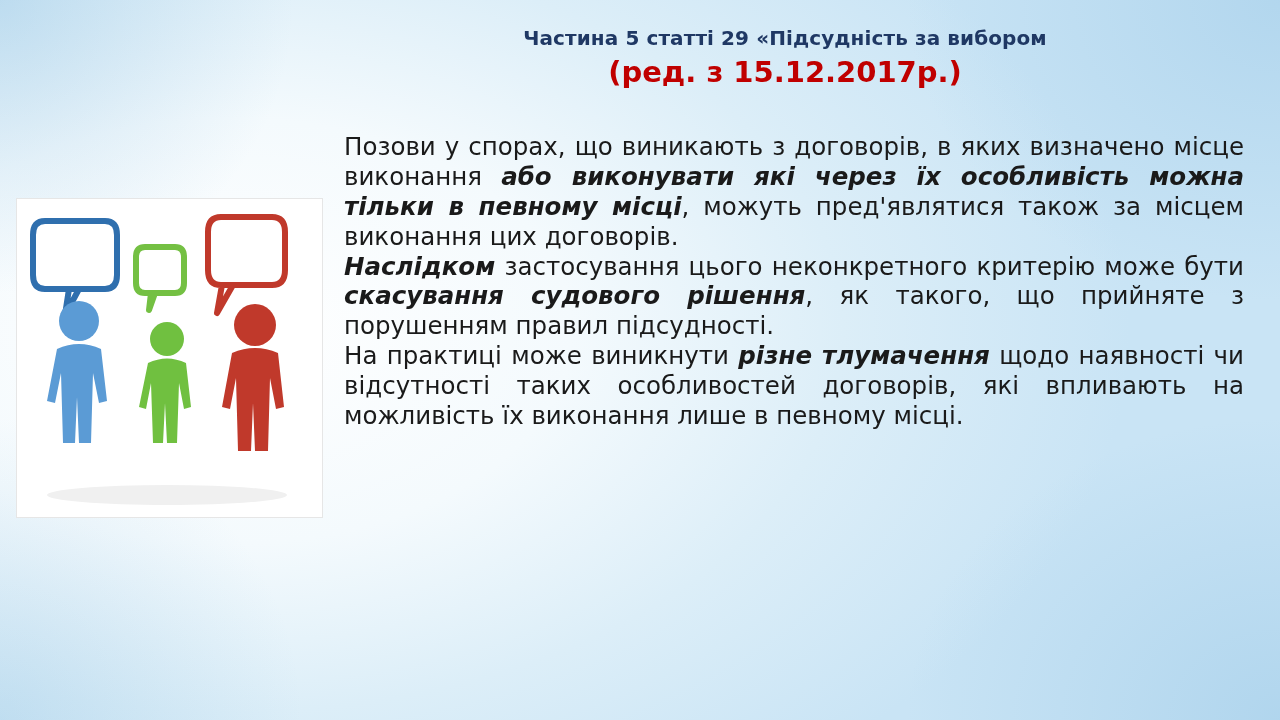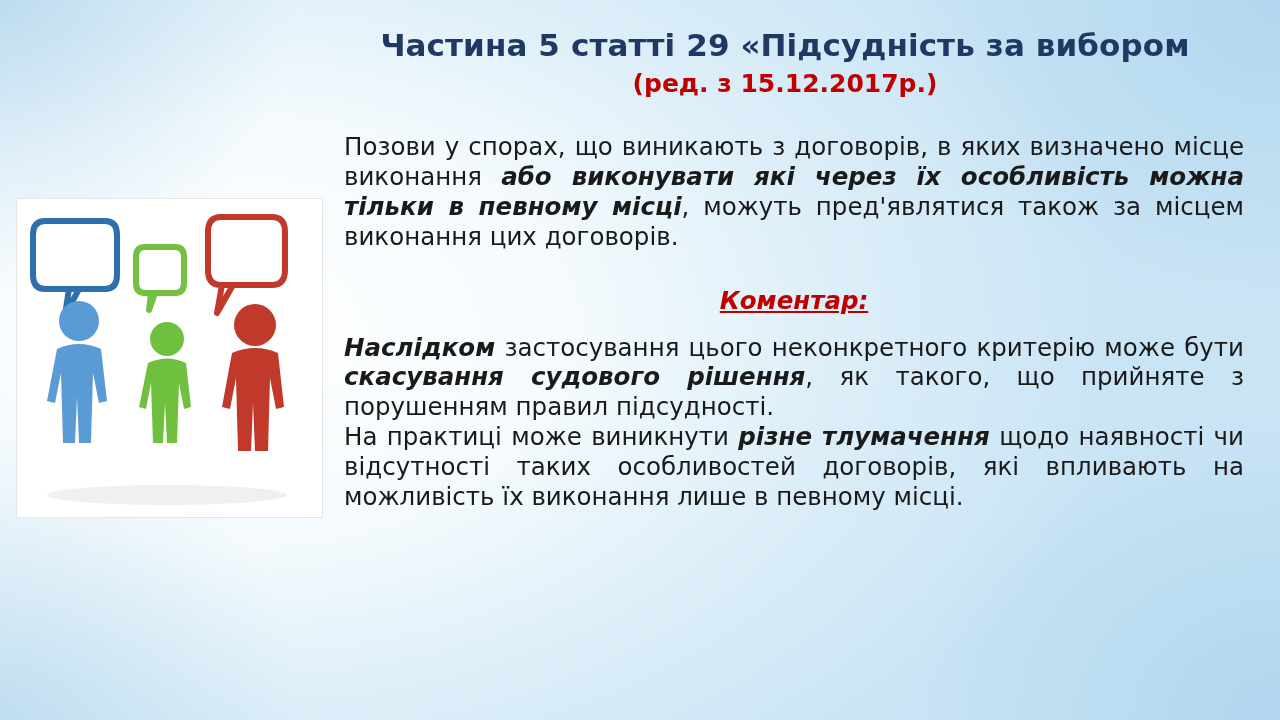--- a/index.html
+++ b/index.html
@@ -42,29 +42,29 @@
     position: absolute;
     left: 330px;
     top: 26px;
     width: 910px;
     text-align: center;
     z-index: 3;
   }
   .title-line {
     font-family: "DejaVu Sans", sans-serif;
     font-weight: bold;
-    font-size: 31px;
+    font-size: 20px;
     line-height: 1.28;
     color: #1f3864;
     letter-spacing: 0.1px;
   }
   .title-sub {
     font-family: "DejaVu Sans", sans-serif;
     font-weight: bold;
-    font-size: 25px;
+    font-size: 29px;
     line-height: 1.28;
     color: #c00000;
     margin-top: 2px;
   }
 
   .image-frame {
     position: absolute;
     left: 16px;
     top: 198px;
     width: 305px;
@@ -152,21 +152,20 @@
       </g>
 
       <ellipse cx="150" cy="296" rx="120" ry="10" fill="#f0f0f0"></ellipse>
     </svg>
   </div>
 
   <div class="body-block">
 
     <p class="para"><span>Позови у спорах, що виникають з договорів, в яких визначено місце виконання </span><span class="em-bold-italic">або виконувати які через їх особливість можна тільки в певному місці</span><span>, можуть пред'являтися також за місцем виконання цих договорів.</span></p>
 
-    <div class="comment-heading">Коментар:</div>
 
     <p class="para last-left"><span class="em-bold-italic">Наслідком</span><span> застосування цього неконкретного критерію може бути </span><span class="em-bold-italic">скасування судового рішення</span><span>, як такого, що прийняте з порушенням правил підсудності.</span></p>
 
     <p class="para"><span>На практиці може виникнути </span><span class="em-bold-italic">різне тлумачення</span><span> щодо наявності чи відсутності таких особливостей договорів, які впливають на можливість їх виконання лише в певному місці.</span></p>
 
   </div>
 
 </div>
 
 </body></html>

